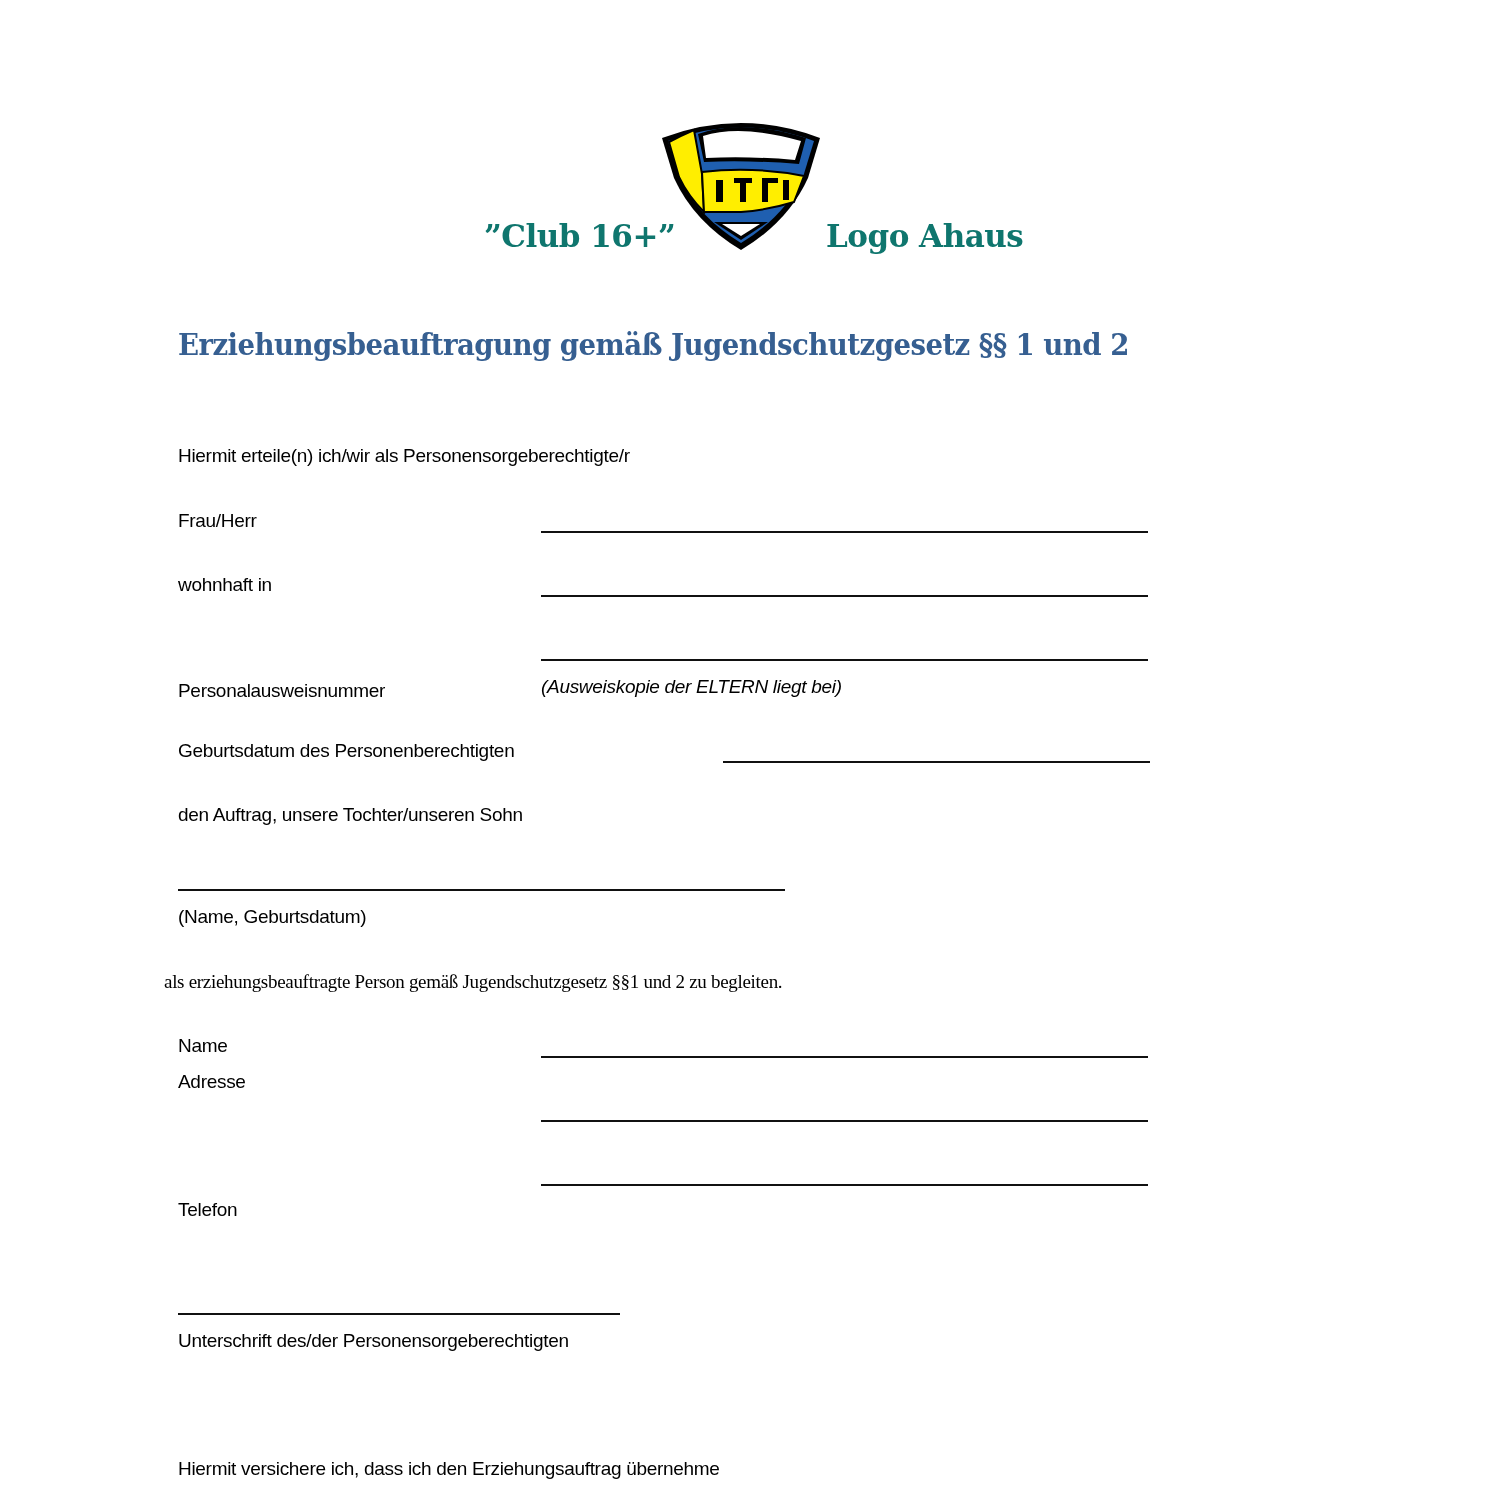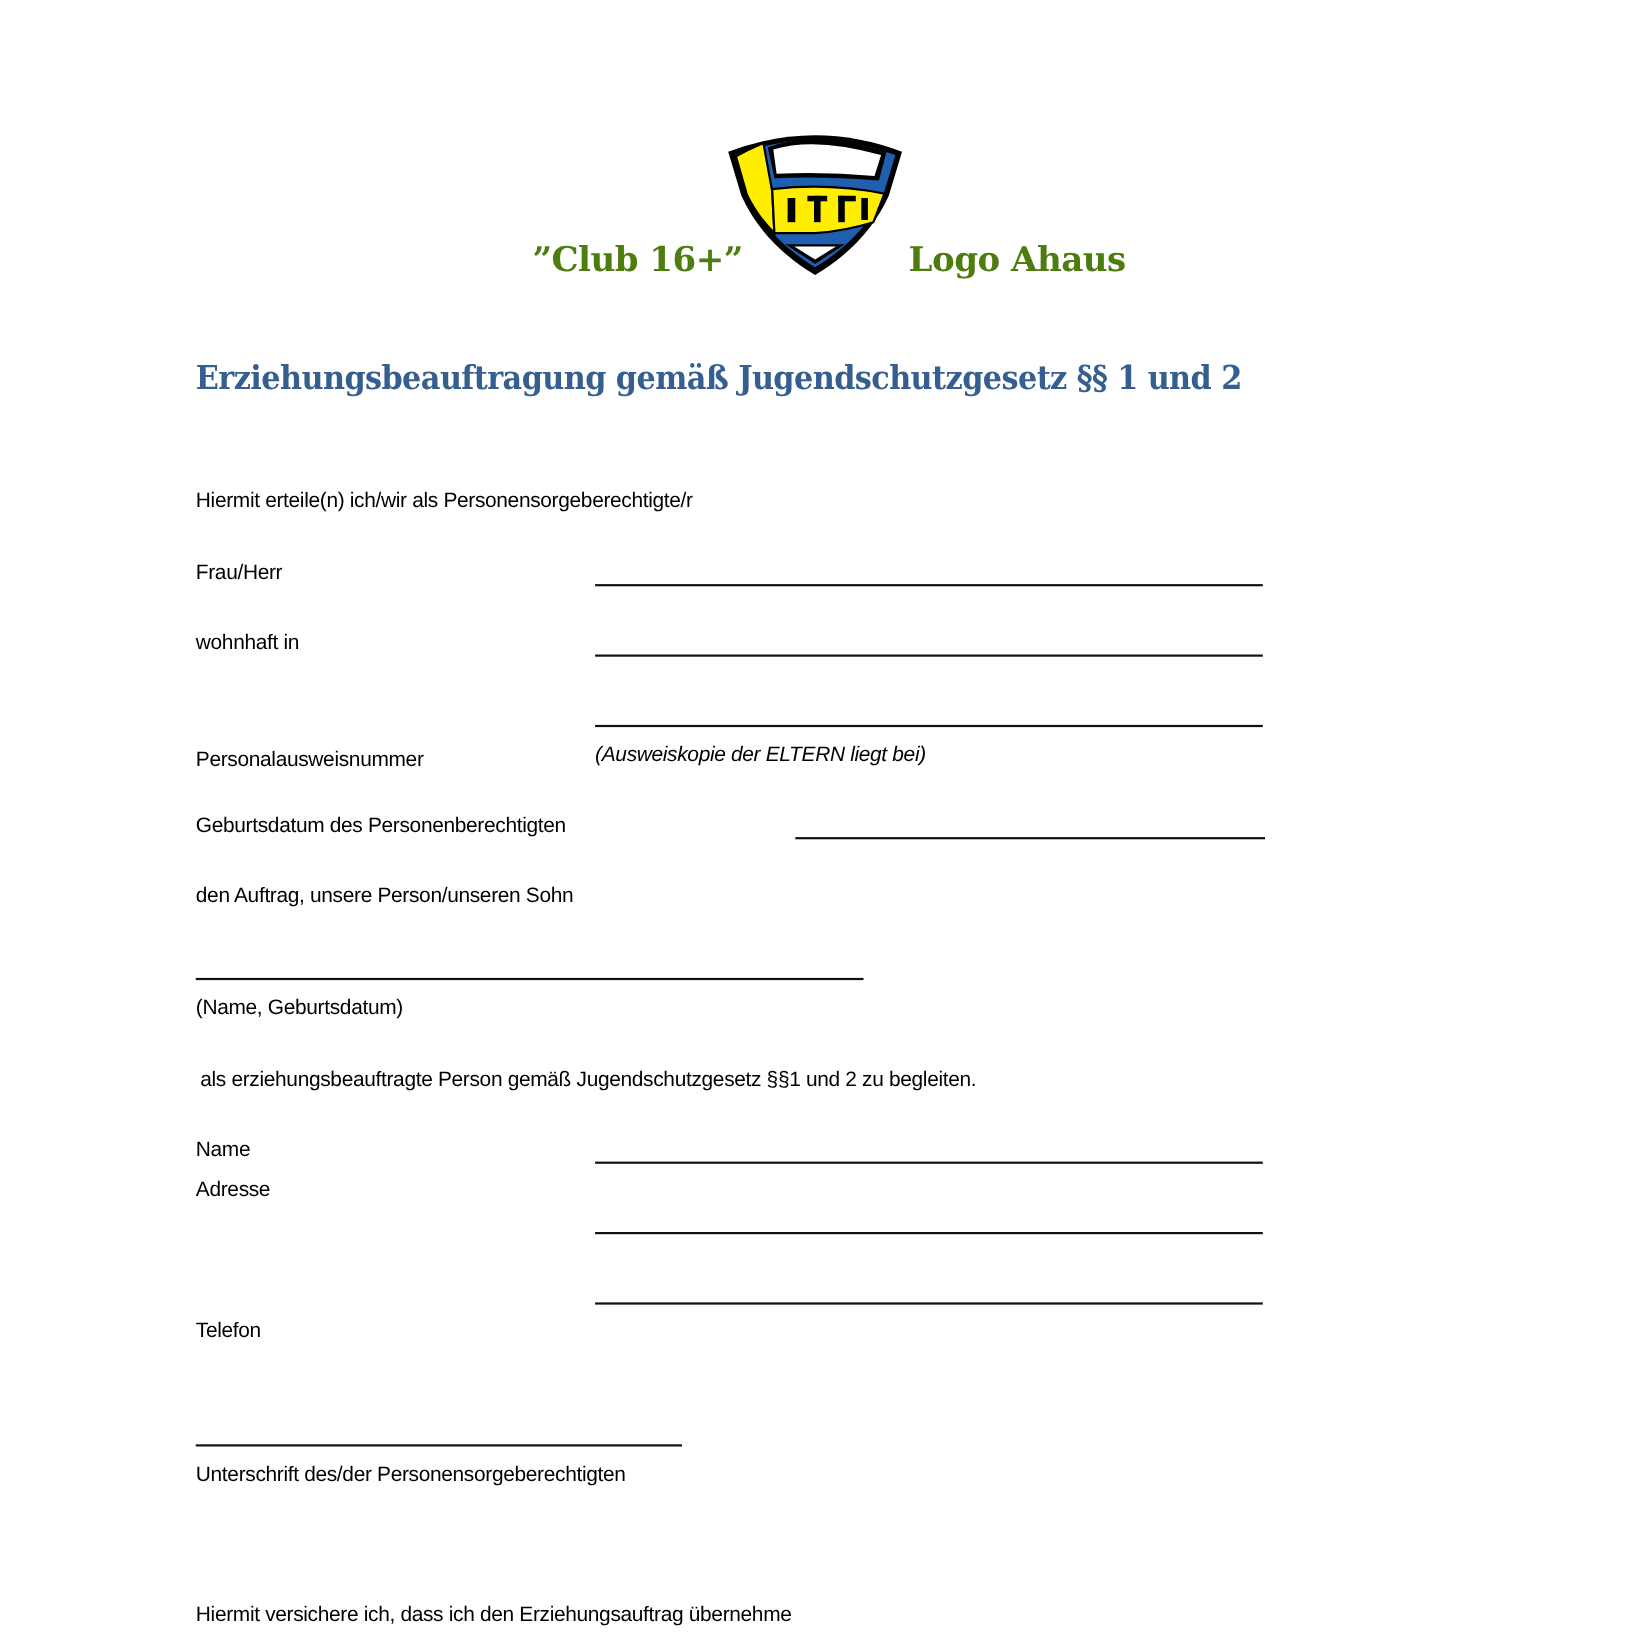--- a/index.html
+++ b/index.html
@@ -13,21 +13,21 @@
       position: relative;
       overflow: hidden;
       font-family: "Liberation Sans", "DejaVu Sans", sans-serif;
       color: #000000;
     }
     .abs { position: absolute; }
 
     .header-text {
       font-family: "DejaVu Serif", "Liberation Serif", serif;
       font-weight: bold;
-      color: #4d7c0f;
+      color: #0f766e;
       font-size: 31px;
       white-space: nowrap;
       letter-spacing: -0.5px;
     }
     .title {
       font-family: "DejaVu Serif", "Liberation Serif", serif;
       font-weight: bold;
       color: #365f91;
       font-size: 30px;
       white-space: nowrap;
@@ -89,25 +89,25 @@
 <div class="abs body-text" style="left:178px; top:571px;">wohnhaft in</div>
 <div class="line" style="left:541px; top:595px; width:607px;"></div>
 
 <div class="abs body-text" style="left:178px; top:635px;margin-top:42px;">Personalausweisnummer</div>
 <div class="line" style="left:541px; top:659px; width:607px;"></div>
 <div class="abs body-text" style="left:541px; top:673px;font-style:italic;">(Ausweiskopie der ELTERN liegt bei)</div>
 
 <div class="abs body-text" style="left:178px; top:737px;">Geburtsdatum des Personenberechtigten</div>
 <div class="line" style="left:723px; top:761px; width:427px;"></div>
 
-<div class="abs body-text" style="left:178px; top:801px;">den Auftrag, unsere Person/unseren Sohn</div>
+<div class="abs body-text" style="left:178px; top:801px;">den Auftrag, unsere Tochter/unseren Sohn</div>
 <div class="line" style="left:178px; top:889px; width:607px;"></div>
 <div class="abs body-text" style="left:178px; top:903px;">(Name, Geburtsdatum)</div>
 
-<div class="abs body-text" style="left:182px; top:968px;">als erziehungsbeauftragte Person gemäß Jugendschutzgesetz §§1 und 2 zu begleiten.</div>
+<div class="abs body-text" style="left:164px; top:968px;font-family:Liberation Serif, serif;">als erziehungsbeauftragte Person gemäß Jugendschutzgesetz §§1 und 2 zu begleiten.</div>
 
 <div class="abs body-text" style="left:178px; top:1032px;">Name</div>
 <div class="line" style="left:541px; top:1056px; width:607px;"></div>
 
 <div class="abs body-text" style="left:178px; top:1068px;">Adresse</div>
 <div class="line" style="left:541px; top:1120px; width:607px;"></div>
 
 <div class="abs body-text" style="left:178px; top:1160px;margin-top:36px;">Telefon</div>
 <div class="line" style="left:541px; top:1184px; width:607px;"></div>
 

